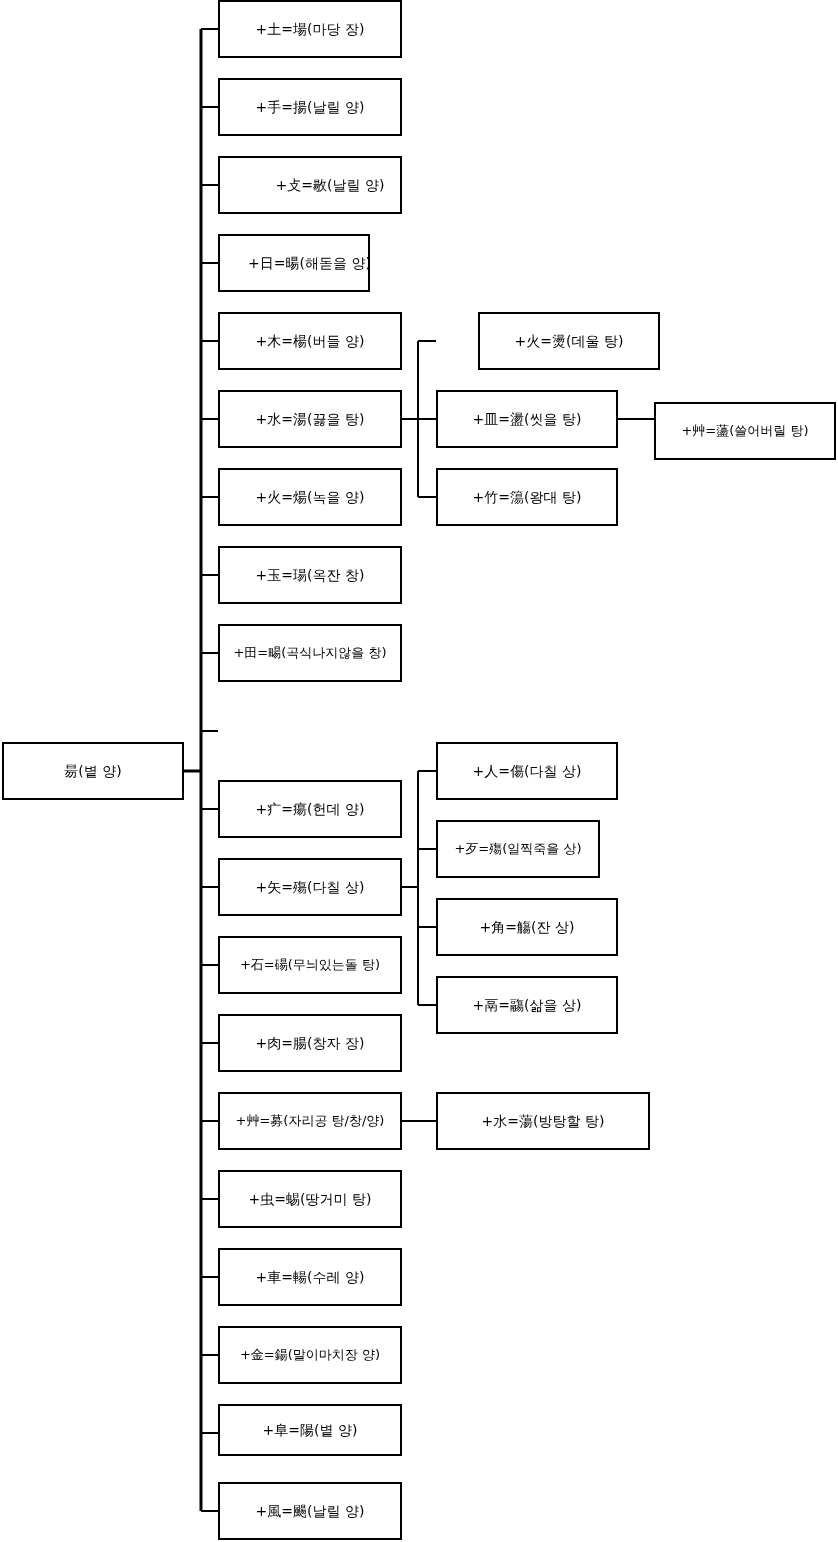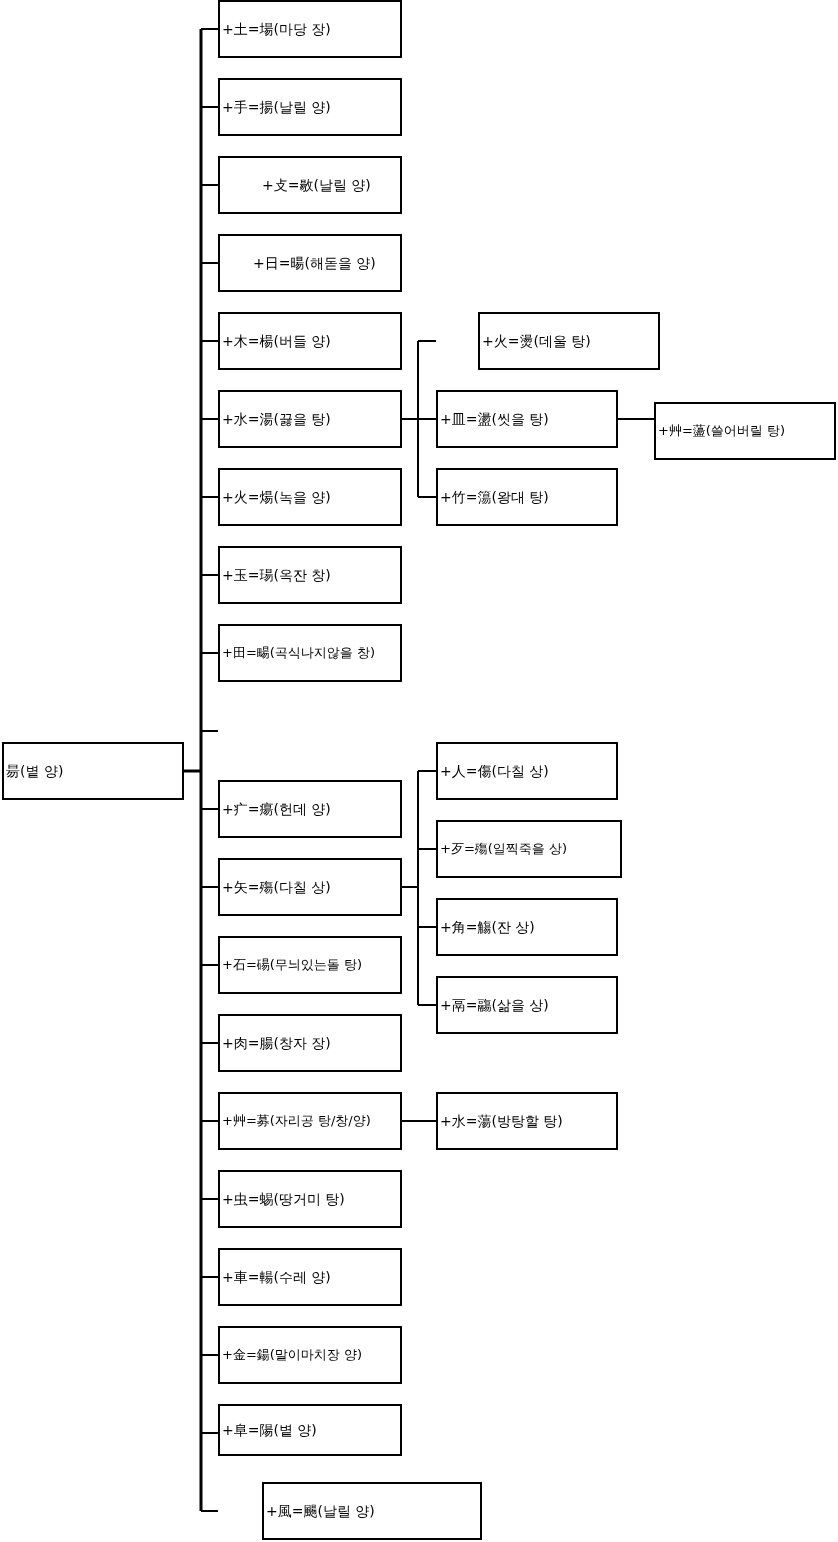--- a/index.html
+++ b/index.html
@@ -4,21 +4,21 @@
 <style>
   html,body{margin:0;padding:0;background:#ffffff;}
   body{
     width:838px;height:1542px;position:relative;overflow:hidden;
     font-family:"DejaVu Sans","Liberation Sans",sans-serif;
   }
   #canvas{position:absolute;left:0;top:0;width:838px;height:1542px;}
   .node{
     position:absolute;box-sizing:border-box;
     border:2px solid #000;background:#fff;
-    display:flex;align-items:center;justify-content:flex-start;
+    display:flex;align-items:center;justify-content:center;
     font-size:14px;color:#000;line-height:1.15;white-space:nowrap;
     text-align:center;letter-spacing:0px;
   }
   .node .txt{display:block;padding:0 2px;}
   svg.links{position:absolute;left:0;top:0;width:838px;height:1542px;overflow:visible;}
 </style>
 </head>
 <body>
 
 <div id="canvas">
@@ -73,21 +73,21 @@
 
   <div class="node" style="left:218px;top:0px;width:184px;height:58px;">
     <span class="txt">+土=場(마당 장)</span>
   </div>
   <div class="node" style="left:218px;top:78px;width:184px;height:58px;">
     <span class="txt">+手=揚(날릴 양)</span>
   </div>
   <div class="node" style="left:218px;top:156px;width:184px;height:58px;padding-left:40px;">
     <span class="txt">+攴=敭(날릴 양)</span>
   </div>
-  <div class="node" style="left:218px;top:234px;width:184px;height:58px;padding-left:31px;">
+  <div class="node" style="left:218px;top:234px;width:152px;height:58px;padding-left:31px;">
     <span class="txt">+日=暘(해돋을 양)</span>
   </div>
   <div class="node" style="left:218px;top:312px;width:184px;height:58px;">
     <span class="txt">+木=楊(버들 양)</span>
   </div>
   <div class="node" style="left:218px;top:390px;width:184px;height:58px;">
     <span class="txt">+水=湯(끓을 탕)</span>
   </div>
   <div class="node" style="left:218px;top:468px;width:184px;height:58px;">
     <span class="txt">+火=煬(녹을 양)</span>
@@ -118,45 +118,45 @@
   </div>
   <div class="node" style="left:218px;top:1248px;width:184px;height:58px;">
     <span class="txt">+車=輰(수레 양)</span>
   </div>
   <div class="node" style="left:218px;top:1326px;width:184px;height:58px;font-size:13px;">
     <span class="txt">+金=鍚(말이마치장 양)</span>
   </div>
   <div class="node" style="left:218px;top:1404px;width:184px;height:52px;">
     <span class="txt">+阜=陽(볕 양)</span>
   </div>
-  <div class="node" style="left:218px;top:1482px;width:220px;height:58px;margin-left:44px;">
+  <div class="node" style="left:218px;top:1482px;width:184px;height:58px;">
     <span class="txt">+風=颺(날릴 양)</span>
   </div>
 
   <div class="node" style="left:436px;top:312px;width:182px;height:58px;margin-left:42px;">
     <span class="txt">+火=燙(데울 탕)</span>
   </div>
   <div class="node" style="left:436px;top:390px;width:182px;height:58px;">
     <span class="txt">+皿=盪(씻을 탕)</span>
   </div>
   <div class="node" style="left:436px;top:468px;width:182px;height:58px;">
     <span class="txt">+竹=簜(왕대 탕)</span>
   </div>
   <div class="node" style="left:436px;top:742px;width:182px;height:58px;">
     <span class="txt">+人=傷(다칠 상)</span>
   </div>
-  <div class="node" style="left:436px;top:820px;width:186px;height:58px;font-size:13px;">
+  <div class="node" style="left:436px;top:820px;width:164px;height:58px;font-size:13px;">
     <span class="txt">+歹=殤(일찍죽을 상)</span>
   </div>
   <div class="node" style="left:436px;top:898px;width:182px;height:58px;">
     <span class="txt">+角=觴(잔 상)</span>
   </div>
   <div class="node" style="left:436px;top:976px;width:182px;height:58px;">
     <span class="txt">+鬲=鬺(삶을 상)</span>
   </div>
-  <div class="node" style="left:436px;top:1092px;width:182px;height:58px;">
+  <div class="node" style="left:436px;top:1092px;width:214px;height:58px;">
     <span class="txt">+水=蕩(방탕할 탕)</span>
   </div>
 
   <div class="node" style="left:654px;top:390px;width:182px;height:58px;font-size:13px;margin-top:12px;">
     <span class="txt">+艸=蘯(쓸어버릴 탕)</span>
   </div>
 </div>
 
 </body></html>

